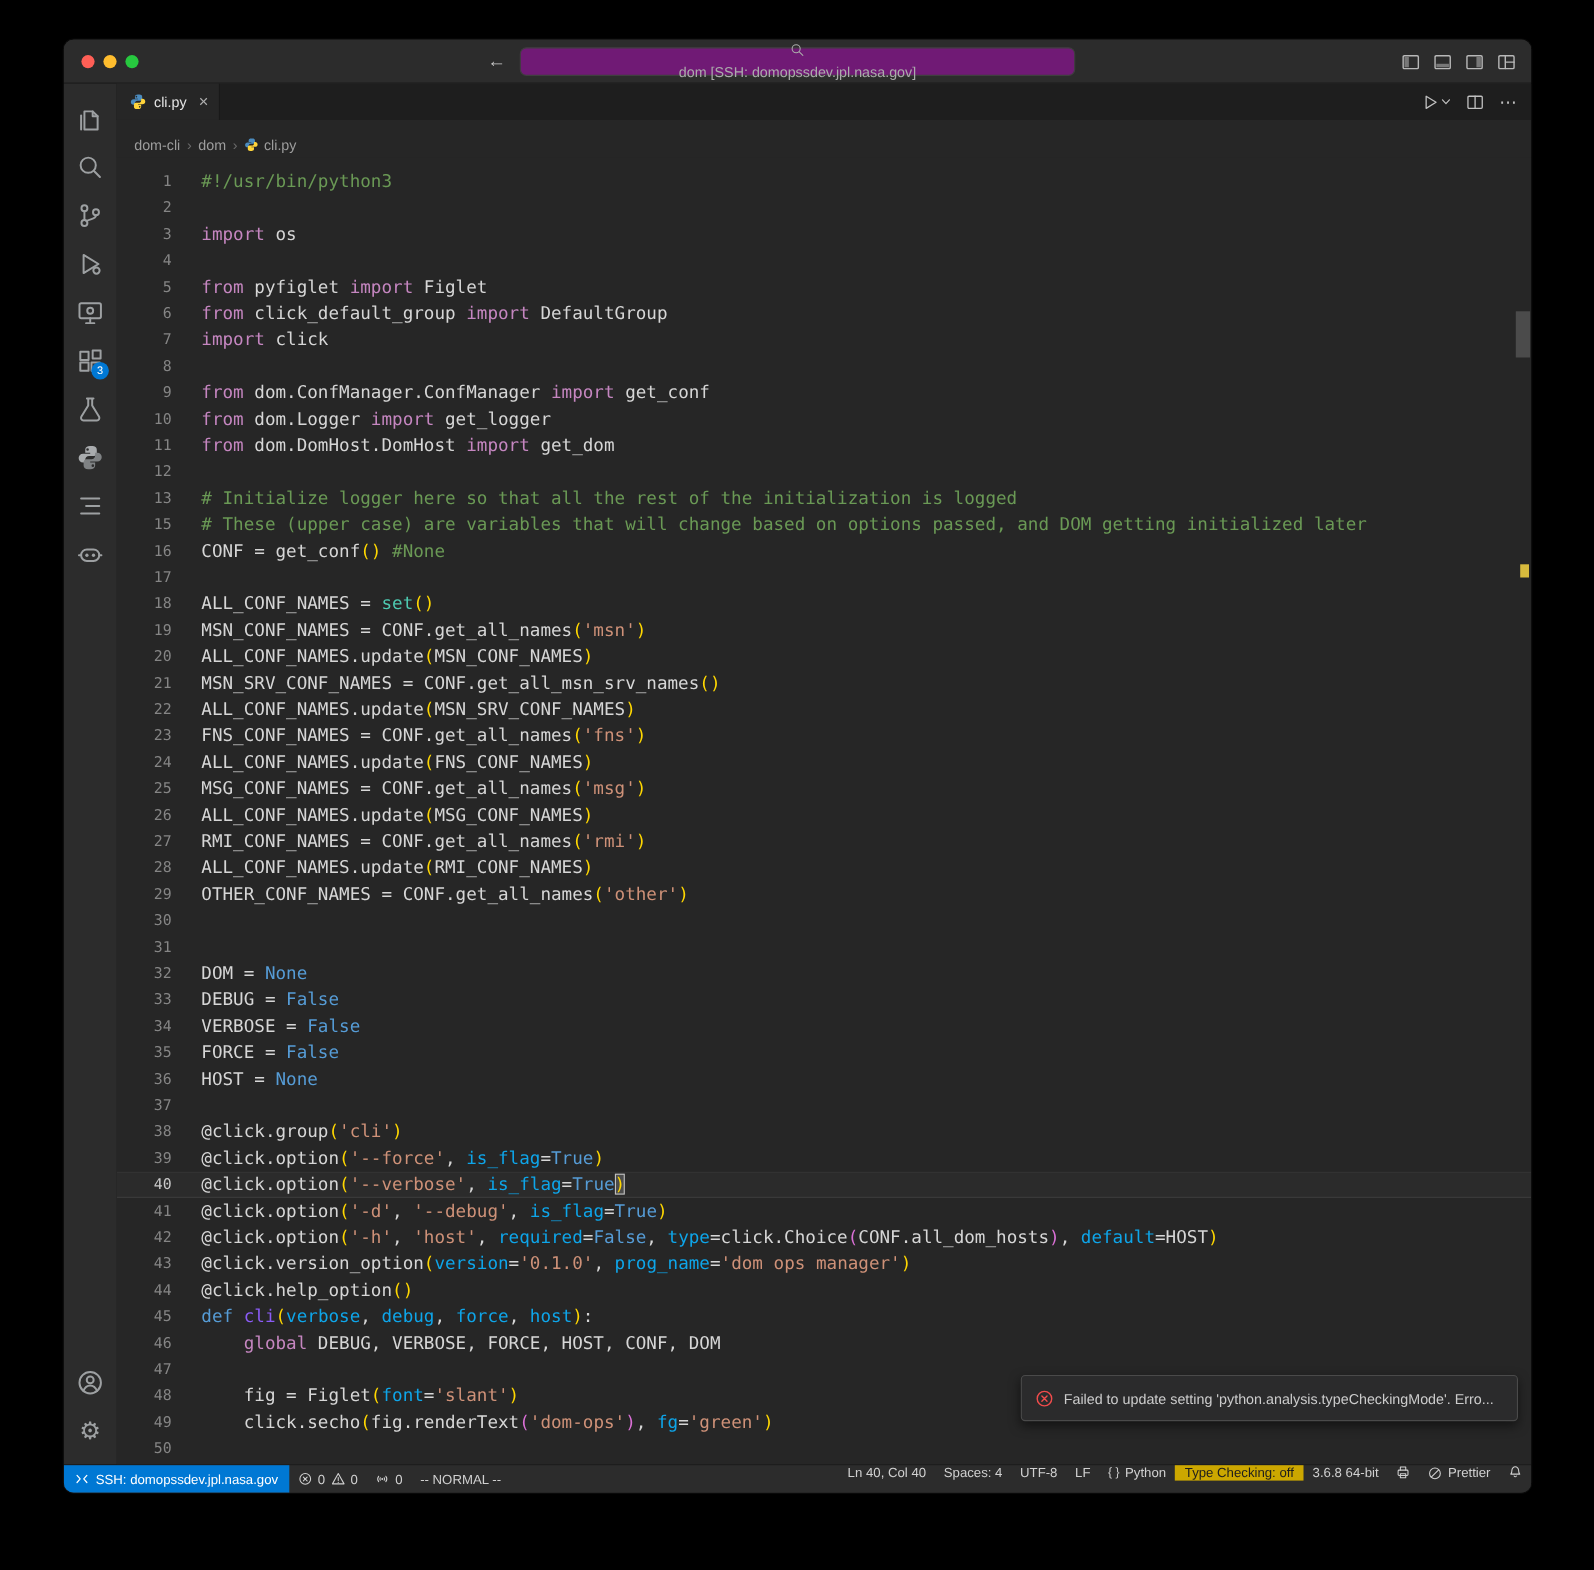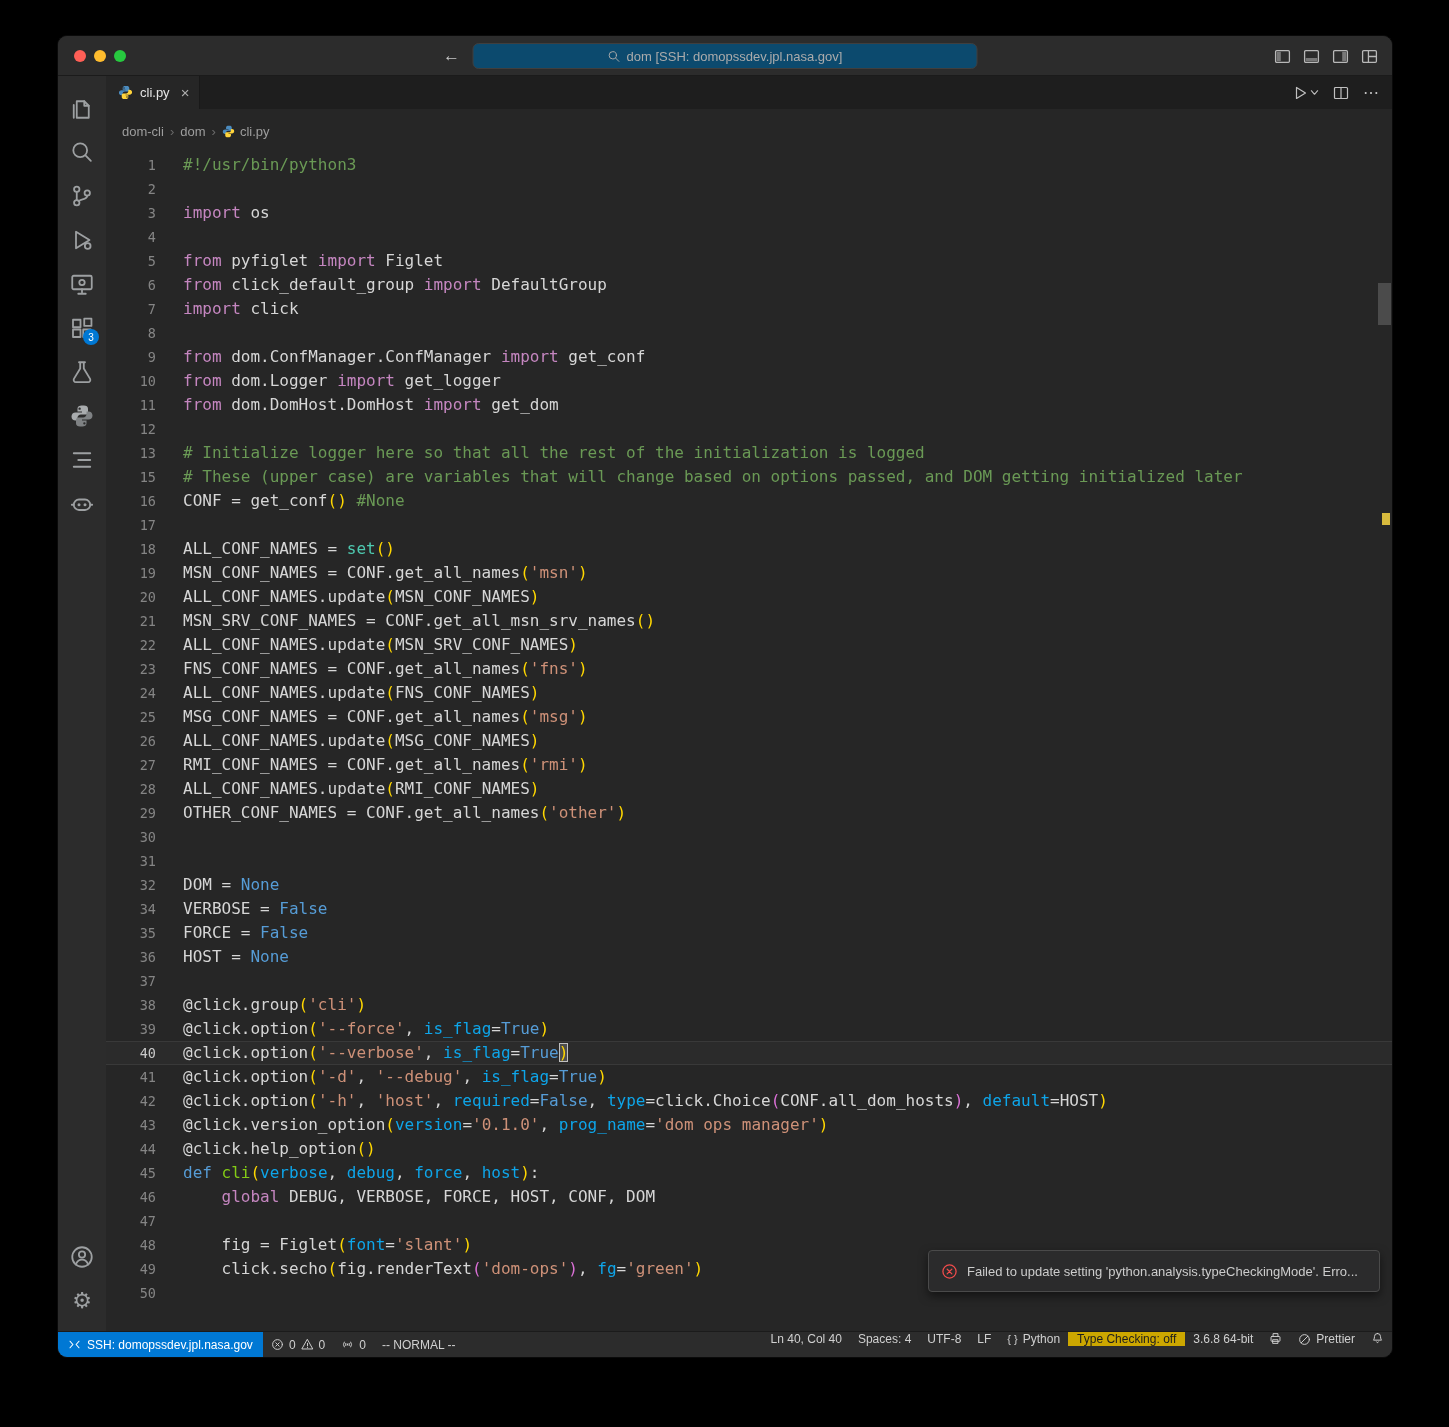--- a/index.html
+++ b/index.html
@@ -11,22 +11,22 @@
 
   
   .titlebar{ position:relative; height:40px; flex:0 0 40px; background:#2c2c2c; border-bottom:1px solid #1b1b1b; }
   .traffic{ position:absolute; left:16px; top:14px; display:flex; gap:8px; }
   .tl{ width:12px; height:12px; border-radius:50%; display:inline-block; }
   .tl.red{ background:#ff5f56; } .tl.yellow{ background:#ffbd2e; } .tl.green{ background:#27c93f; }
   .nav{ position:absolute; left:385px; top:0; height:40px; display:flex; align-items:center; gap:18px;
     color:#c8c8c8; font-size:17px; }
   .nav .dim{ color:#777; }
   .command-center{ position:absolute; left:50%; top:7px; transform:translateX(-50%); width:505px; height:26px;
-    background:#0c4a6e; border:1px solid #3f3f3f; border-radius:6px; display:flex; align-items:center;
-    justify-content:center; gap:6px; color:#ababab; font-size:13px; }
+    background:#701a75; border:1px solid #3f3f3f; border-radius:6px; display:flex; align-items:center;
+    justify-content:center; gap:6px; color:#ababab; font-size:13px;flex-direction:column; }
   .tb-right{ position:absolute; right:14px; top:0; height:40px; display:flex; align-items:center; gap:12px; color:#b8b8b8; }
 
   
   .main{ flex:1; display:flex; min-height:0; }
   .activitybar{ width:48px; flex:0 0 48px; background:#2c2c2c; display:flex; flex-direction:column;
     align-items:center; padding:10px 0 8px; color:#9da0a2; }
   .ab-item{ width:48px; height:44px; display:flex; align-items:center; justify-content:center; position:relative; cursor:pointer; }
   .ab-badge{ position:absolute; right:7px; bottom:5px; min-width:16px; height:16px; border-radius:8px;
     background:#0078d4; color:#fff; font-size:10px; display:flex; align-items:center; justify-content:center; padding:0 4px; }
   .ab-spacer{ flex:1; }
@@ -57,21 +57,21 @@
   .code-line.active{ box-shadow: inset 0 1px 0 rgba(255,255,255,.07), inset 0 -1px 0 rgba(255,255,255,.07);
     background:rgba(255,255,255,.025); }
   .ln{ width:50px; flex:0 0 50px; text-align:right; color:#858585; font-size:13.5px; }
   .code-line.active .ln{ color:#c9c9c9; }
   .lc{ padding-left:27px; }
   .tok-p{ color:#d6d6d6; }
   .tok-k{ color:#c586c0; }
   .tok-kb{ color:#569cd6; }
   .tok-s{ color:#ce9178; }
   .tok-c{ color:#6a9955; }
-  .tok-f{ color:#84cc16; }
+  .tok-f{ color:#8b5cf6; }
   .tok-t{ color:#4ec9b0; }
   .tok-v{ color:#0ea5e9; }
   .tok-b1{ color:#ffd700; }
   .tok-b2{ color:#da70d6; }
   .tok-bm{ color:#ffd700; outline:1px solid #c0c0c0; outline-offset:-1px; background:rgba(200,200,200,.22); }
 
   .scroll-thumb{ position:absolute; right:1px; top:130px; width:13px; height:42px; background:rgba(121,121,121,.45); }
   .ruler-marker{ position:absolute; right:2px; top:360px; width:8px; height:12px; background:#d7ba3d; }
 
   
@@ -325,20 +325,21 @@
             <div class="code-line"><span class="ln">23</span><span class="lc"><span class="tok-p">FNS_CONF_NAMES = CONF.get_all_names</span><span class="tok-b1">(</span><span class="tok-s">'fns'</span><span class="tok-b1">)</span></span></div>
             <div class="code-line"><span class="ln">24</span><span class="lc"><span class="tok-p">ALL_CONF_NAMES.update</span><span class="tok-b1">(</span><span class="tok-p">FNS_CONF_NAMES</span><span class="tok-b1">)</span></span></div>
             <div class="code-line"><span class="ln">25</span><span class="lc"><span class="tok-p">MSG_CONF_NAMES = CONF.get_all_names</span><span class="tok-b1">(</span><span class="tok-s">'msg'</span><span class="tok-b1">)</span></span></div>
             <div class="code-line"><span class="ln">26</span><span class="lc"><span class="tok-p">ALL_CONF_NAMES.update</span><span class="tok-b1">(</span><span class="tok-p">MSG_CONF_NAMES</span><span class="tok-b1">)</span></span></div>
             <div class="code-line"><span class="ln">27</span><span class="lc"><span class="tok-p">RMI_CONF_NAMES = CONF.get_all_names</span><span class="tok-b1">(</span><span class="tok-s">'rmi'</span><span class="tok-b1">)</span></span></div>
             <div class="code-line"><span class="ln">28</span><span class="lc"><span class="tok-p">ALL_CONF_NAMES.update</span><span class="tok-b1">(</span><span class="tok-p">RMI_CONF_NAMES</span><span class="tok-b1">)</span></span></div>
             <div class="code-line"><span class="ln">29</span><span class="lc"><span class="tok-p">OTHER_CONF_NAMES = CONF.get_all_names</span><span class="tok-b1">(</span><span class="tok-s">'other'</span><span class="tok-b1">)</span></span></div>
             <div class="code-line"><span class="ln">30</span></div>
             <div class="code-line"><span class="ln">31</span><span class="lc"></span></div>
             <div class="code-line"><span class="ln">32</span><span class="lc"><span class="tok-p">DOM = </span><span class="tok-kb">None</span></span></div>
+            <div class="code-line"><span class="ln">33</span><span class="lc"><span class="tok-p">DEBUG = </span><span class="tok-kb">False</span></span></div>
             <div class="code-line"><span class="ln">34</span><span class="lc"><span class="tok-p">VERBOSE = </span><span class="tok-kb">False</span></span></div>
             <div class="code-line"><span class="ln">35</span><span class="lc"><span class="tok-p">FORCE = </span><span class="tok-kb">False</span></span></div>
             <div class="code-line"><span class="ln">36</span><span class="lc"><span class="tok-p">HOST = </span><span class="tok-kb">None</span></span></div>
             <div class="code-line"><span class="ln">37</span><span class="lc"></span></div>
             <div class="code-line"><span class="ln">38</span><span class="lc"><span class="tok-p">@click.group</span><span class="tok-b1">(</span><span class="tok-s">'cli'</span><span class="tok-b1">)</span></span></div>
             <div class="code-line"><span class="ln">39</span><span class="lc"><span class="tok-p">@click.option</span><span class="tok-b1">(</span><span class="tok-s">'--force'</span><span class="tok-p">, </span><span class="tok-v">is_flag</span><span class="tok-p">=</span><span class="tok-kb">True</span><span class="tok-b1">)</span></span></div>
             <div class="code-line active"><span class="ln">40</span><span class="lc"><span class="tok-p">@click.option</span><span class="tok-b1">(</span><span class="tok-s">'--verbose'</span><span class="tok-p">, </span><span class="tok-v">is_flag</span><span class="tok-p">=</span><span class="tok-kb">True</span><span class="tok-bm">)</span></span></div>
             <div class="code-line"><span class="ln">41</span><span class="lc"><span class="tok-p">@click.option</span><span class="tok-b1">(</span><span class="tok-s">'-d'</span><span class="tok-p">, </span><span class="tok-s">'--debug'</span><span class="tok-p">, </span><span class="tok-v">is_flag</span><span class="tok-p">=</span><span class="tok-kb">True</span><span class="tok-b1">)</span></span></div>
             <div class="code-line"><span class="ln">42</span><span class="lc"><span class="tok-p">@click.option</span><span class="tok-b1">(</span><span class="tok-s">'-h'</span><span class="tok-p">, </span><span class="tok-s">'host'</span><span class="tok-p">, </span><span class="tok-v">required</span><span class="tok-p">=</span><span class="tok-kb">False</span><span class="tok-p">, </span><span class="tok-v">type</span><span class="tok-p">=click.Choice</span><span class="tok-b2">(</span><span class="tok-p">CONF.all_dom_hosts</span><span class="tok-b2">)</span><span class="tok-p">, </span><span class="tok-v">default</span><span class="tok-p">=HOST</span><span class="tok-b1">)</span></span></div>
             <div class="code-line"><span class="ln">43</span><span class="lc"><span class="tok-p">@click.version_option</span><span class="tok-b1">(</span><span class="tok-v">version</span><span class="tok-p">=</span><span class="tok-s">'0.1.0'</span><span class="tok-p">, </span><span class="tok-v">prog_name</span><span class="tok-p">=</span><span class="tok-s">'dom ops manager'</span><span class="tok-b1">)</span></span></div>

